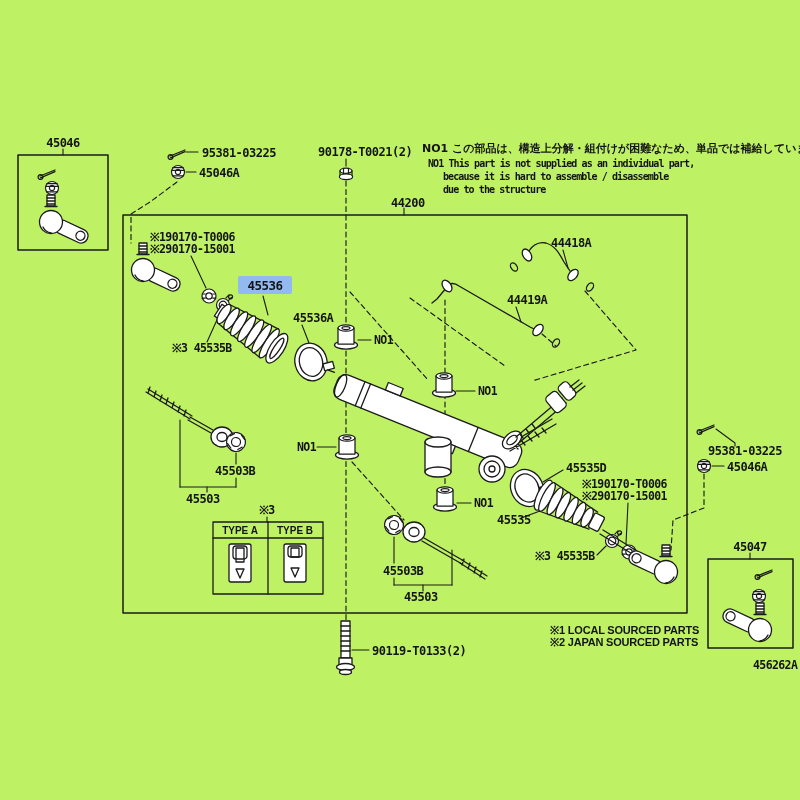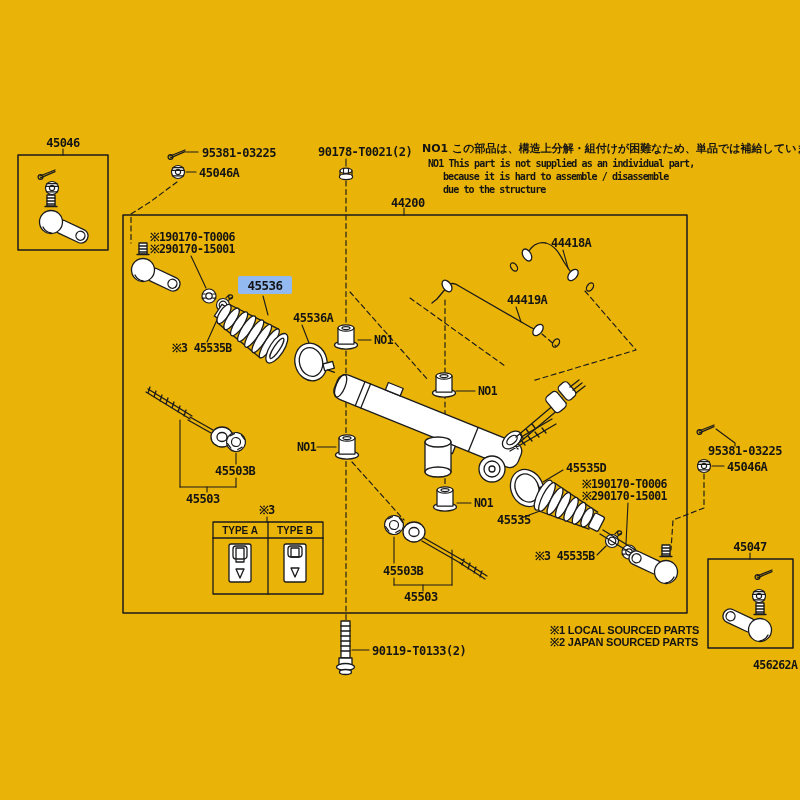--- a/index.html
+++ b/index.html
@@ -1,16 +1,16 @@
 <!DOCTYPE html>
 <html><head>
 <meta charset="utf-8">
 <style>
   html,body{margin:0;padding:0;background:#fff;}
-  .stage{position:relative;width:800px;height:800px;background:#eab308;overflow:hidden;}
+  .stage{position:relative;width:800px;height:800px;background:#bef264;overflow:hidden;}
   svg{display:block;}
   svg text{stroke:none;fill:#141414;}
   .pn     {font:bold 12px "DejaVu Sans Mono", monospace; letter-spacing:-0.5px;}
   .pn-s   {font:bold 11.5px "DejaVu Sans Mono", monospace; letter-spacing:-0.6px;}
   .note-ja{font:bold 11px "DejaVu Sans", sans-serif;}
   .note-en{font:bold 10px "DejaVu Sans Mono", monospace; letter-spacing:-0.9px;}
   .legend {font:bold 11px "Liberation Sans", sans-serif; letter-spacing:-0.2px;}
   .type-h {font:bold 10px "Liberation Sans", sans-serif;}
   .hl-txt {font:bold 12.5px "DejaVu Sans Mono", monospace; letter-spacing:-0.5px;}
   .dash{stroke-dasharray:5 3.5;stroke-width:1.15;}

